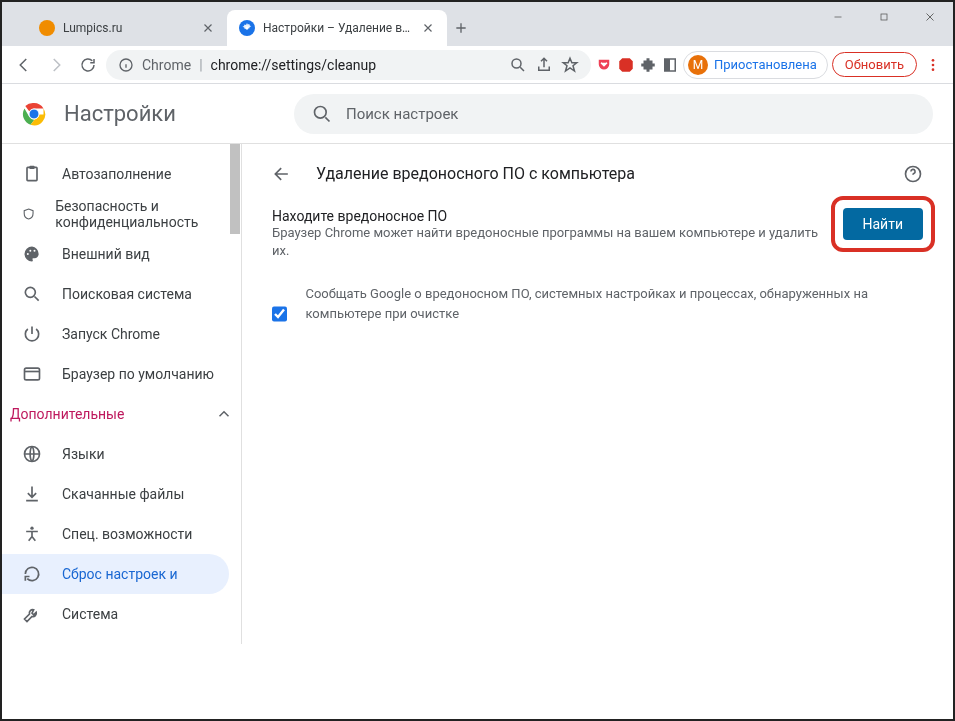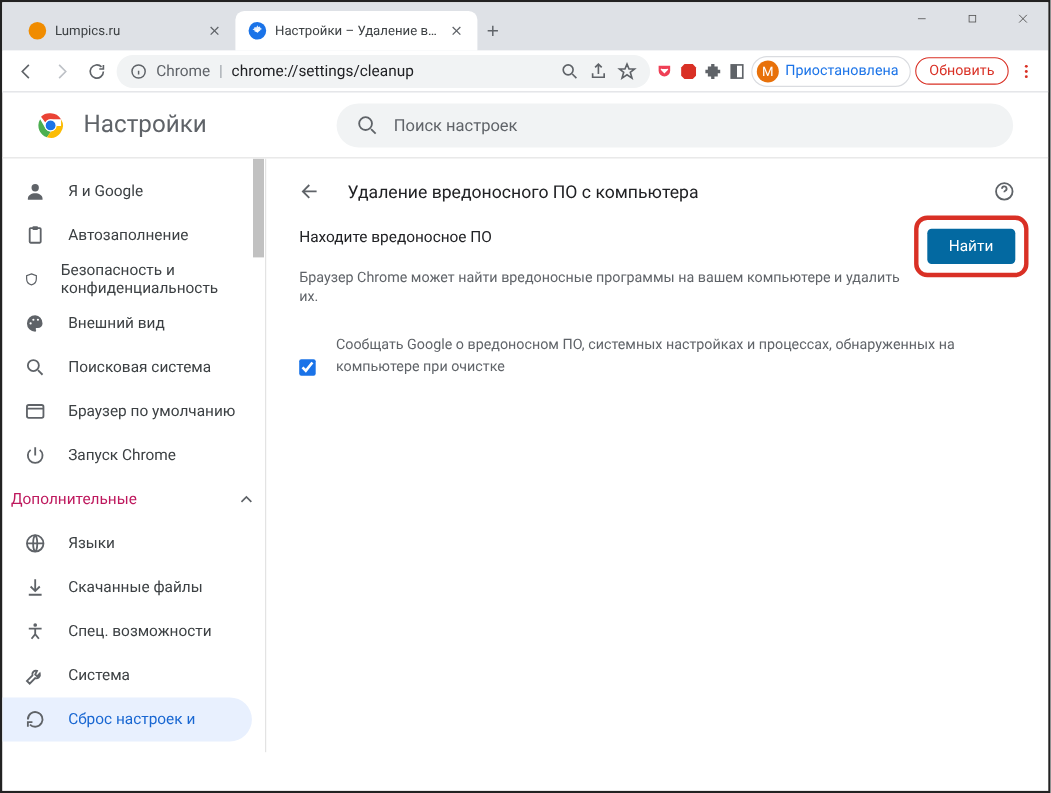--- a/index.html
+++ b/index.html
@@ -1,18 +1,18 @@
 <!DOCTYPE html>
 <html><head>
 <meta charset="utf-8">
 <style>
 * { box-sizing: border-box; margin: 0; padding: 0; font-family: 'Segoe UI', Roboto, Arial, sans-serif; }
 body { background: #fff; width: 955px; height: 721px; overflow: hidden; border: 2px solid #222; }
 .titlebar { height: 44px; background: #dee1e6; display: flex; align-items: flex-end; }
-.tabs { display: flex; height: 36px; align-items: stretch; padding-left: 12px; }
+.tabs { display: flex; height: 36px; align-items: stretch; padding-left: 25px; }
 .tab { display: flex; align-items: center; padding: 0 12px; gap: 8px; font-size: 12px; color: #3c4043; min-width: 200px; max-width: 220px; border-radius: 8px 8px 0 0; position: relative; }
 .tab.active { background: #fff; }
 .tab .favicon { width: 16px; height: 16px; border-radius: 50%; flex-shrink: 0; }
 .tab .close { width: 14px; height: 14px; color: #5f6368; cursor: pointer; flex-shrink: 0; margin-left: auto; }
 .tab .ttitle { white-space: nowrap; overflow: hidden; text-overflow: ellipsis; flex: 1; }
 .newtab { width: 28px; display: flex; align-items: center; justify-content: center; color: #5f6368; cursor: pointer; }
 .wincontrols { margin-left: auto; display: flex; height: 30px; align-self: flex-start; }
 .wincontrols div { width: 46px; display: flex; align-items: center; justify-content: center; color: #555; cursor: pointer; }
 .toolbar { height: 38px; background: #fff; border-bottom: 1px solid #dadce0; display: flex; align-items: center; padding: 0 8px; gap: 4px; }
 .navbtn { width: 28px; height: 28px; display: flex; align-items: center; justify-content: center; color: #5f6368; cursor: pointer; border-radius: 50%; }
@@ -20,40 +20,40 @@
 .omnibox { flex: 1; height: 30px; background: #f1f3f4; border-radius: 15px; display: flex; align-items: center; padding: 0 12px; gap: 8px; font-size: 14px; color: #5f6368; }
 .omnibox .url { color: #202124; }
 .omnibox .chrome-lbl { color: #5f6368; }
 .omnibox .sep { color: #9aa0a6; }
 .omnibox-right { margin-left: auto; display: flex; gap: 8px; align-items: center; }
 .tbicon { width: 18px; height: 18px; color: #5f6368; cursor: pointer; display:flex; align-items:center; justify-content:center; }
 .profile-chip { display: flex; align-items: center; gap: 6px; border: 1px solid #dadce0; border-radius: 16px; padding: 3px 10px 3px 4px; font-size: 13px; color: #1a73e8; cursor: pointer; }
 .profile-chip .avatar { width: 20px; height: 20px; border-radius: 50%; background: #e8710a; color: #fff; font-size: 12px; display: flex; align-items: center; justify-content: center; }
 .update-chip { border: 1px solid #d93025; color: #d93025; border-radius: 16px; padding: 4px 12px; font-size: 13px; cursor: pointer; }
 .menu3 { width: 24px; color: #d93025; cursor: pointer; display:flex; align-items:center; justify-content:center; }
-.header { height: 60px; display: flex; align-items: center; padding: 0 32px; gap: 18px; border-bottom: 1px solid #e0e0e0; }
+.header { height: 60px; display: flex; align-items: center; padding: 0 20px; gap: 18px; border-bottom: 1px solid #e0e0e0; }
 .header .logo { width: 24px; height: 24px; }
 .header .htitle { font-size: 22px; color: #5f6368; }
 .searchbox { margin-left: 100px; flex: 1; max-width: 680px; height: 40px; background: #f1f3f4; border-radius: 20px; display: flex; align-items: center; padding: 0 18px; gap: 14px; color: #5f6368; font-size: 15px; }
 .mainarea { display: flex; flex: 1; overflow: hidden; }
 .sidebar { width: 240px; border-right: 1px solid #e0e0e0; padding: 10px 0; overflow-y: auto; position: relative; }
 .sidebar::-webkit-scrollbar { width: 0; }
 .scrollind { position: absolute; right: 0; top: 0; width: 14px; height: 80px; background: #c6c6c6; border-radius: 0; }
 .sb-item { display: flex; align-items: center; padding: 0 20px; height: 40px; gap: 20px; color: #3c4043; font-size: 14px; cursor: pointer; }
 .sb-item .icn { width: 20px; height: 20px; color: #5f6368; display:flex; align-items:center; justify-content:center; }
 .sb-item.sel { background: #e8f0fe; color: #1967d2; border-radius: 0 20px 20px 0; margin-right: 12px; }
 .sb-group { display: flex; align-items: center; padding: 0 8px; height: 40px; font-size: 14px; color: #be185d; cursor: pointer; justify-content: space-between; }
 .main { flex: 1; padding: 20px 30px; overflow: auto; }
-.page-hdr { display: flex; align-items: center; gap: 24px; margin-bottom: 24px; }
+.page-hdr { display: flex; align-items: flex-start; gap: 24px; margin-bottom: 24px; }
 .page-hdr .back { width: 20px; height: 20px; color: #5f6368; cursor: pointer; }
 .page-hdr .ptitle { font-size: 16px; color: #202124; flex: 1; }
 .page-hdr .help { width: 20px; height: 20px; color: #5f6368; cursor: pointer; }
 .card { display: flex; gap: 18px; align-items: flex-start; margin-bottom: 24px; }
 .card .txt { flex: 1; }
-.card .ctitle { font-size: 14px; color: #202124; margin-bottom: 20px; }
+.card .ctitle { font-size: 14px; color: #202124; margin-bottom: 0; }
 .card .cdesc { font-size: 13px; color: #5f6368; line-height: 1.4; }
 .findbtn { background: #0369a1; color: #fff; border: none; border-radius: 4px; padding: 8px 20px; font-size: 14px; cursor: pointer; }
 .highlight { position: absolute; border: 4px solid #d93025; border-radius: 12px; pointer-events: none; }
 .chkrow { display: flex; gap: 18px; align-items: flex-end; }
 .chkrow input { width: 18px; height: 18px; accent-color: #1a73e8; margin-top: 2px; cursor: pointer; }
 .chkrow .lbl { font-size: 13px; color: #5f6368; line-height: 1.5; }
 svg { width: 100%; height: 100%; }
 </style>
 </head>
 <body>
@@ -203,29 +203,20 @@
 </div>
 
 <div class="mainarea">
 
   <div class="sidebar">
     <div class="scrollind" style="top:0;height:90px;right:1px;width:10px;background:#c1c1c1"></div>
     <div id="sb-main">
         <div class="sb-item">
           <span class="icn">
             <svg viewBox="0 0 24 24">
-              <circle cx="12" cy="8" r="4" fill="currentColor"></circle>
-              <path fill="currentColor" d="M4 20c0-4 4-6 8-6s8 2 8 6v1H4z"></path>
-            </svg>
-          </span>
-          <span>Я и Google</span>
-        </div>
-        <div class="sb-item">
-          <span class="icn">
-            <svg viewBox="0 0 24 24">
               <rect x="6" y="4" width="12" height="16" rx="1" fill="none" stroke="currentColor" stroke-width="2"></rect>
               <rect x="9" y="2" width="6" height="4" rx="1" fill="currentColor"></rect>
             </svg>
           </span>
           <span>Автозаполнение</span>
         </div>
         <div class="sb-item">
           <span class="icn">
             <svg viewBox="0 0 24 24">
               <path fill="none" stroke="currentColor" stroke-width="2" d="M12 3l8 3v5c0 5-3.5 9-8 10-4.5-1-8-5-8-10V6z"></path>
@@ -249,33 +240,33 @@
             <svg viewBox="0 0 24 24">
               <circle cx="10" cy="10" r="6" fill="none" stroke="currentColor" stroke-width="2"></circle>
               <path stroke="currentColor" stroke-width="2" d="M15 15l5 5"></path>
             </svg>
           </span>
           <span>Поисковая система</span>
         </div>
         <div class="sb-item">
           <span class="icn">
             <svg viewBox="0 0 24 24">
+              <path fill="none" stroke="currentColor" stroke-width="2" d="M12 3v9M7 6a8 8 0 1 0 10 0"></path>
+            </svg>
+          </span>
+          <span>Запуск Chrome</span>
+        </div>
+        <div class="sb-item">
+          <span class="icn">
+            <svg viewBox="0 0 24 24">
               <rect x="3" y="5" width="18" height="14" rx="2" fill="none" stroke="currentColor" stroke-width="2"></rect>
               <path stroke="currentColor" stroke-width="2" d="M3 9h18"></path>
             </svg>
           </span>
           <span>Браузер по умолчанию</span>
-        </div>
-        <div class="sb-item">
-          <span class="icn">
-            <svg viewBox="0 0 24 24">
-              <path fill="none" stroke="currentColor" stroke-width="2" d="M12 3v9M7 6a8 8 0 1 0 10 0"></path>
-            </svg>
-          </span>
-          <span>Запуск Chrome</span>
         </div>
       </div>
     <div class="sb-group">
       <span>Дополнительные</span>
       <svg viewBox="0 0 24 24" style="width:18px;height:18px;color:#5f6368">
           <path fill="none" stroke="currentColor" stroke-width="2" d="M6 15l6-6 6 6"></path>
         </svg>
     </div>
     <div id="sb-adv">
         <div class="sb-item">
@@ -297,35 +288,35 @@
         </div>
         <div class="sb-item">
           <span class="icn">
             <svg viewBox="0 0 24 24">
               <circle cx="12" cy="5" r="2" fill="currentColor"></circle>
               <path fill="none" stroke="currentColor" stroke-width="2" d="M5 9h14M12 9v6M8 20l4-5 4 5"></path>
             </svg>
           </span>
           <span>Спец. возможности</span>
         </div>
+        <div class="sb-item sel">
+          <span class="icn">
+            <svg viewBox="0 0 24 24">
+              <path fill="none" stroke="currentColor" stroke-width="2" d="M4 12a8 8 0 1 1 2.3 5.6M4 20v-5h5"></path>
+            </svg>
+          </span>
+          <span>Сброс настроек и</span>
+        </div>
         <div class="sb-item">
           <span class="icn">
             <svg viewBox="0 0 24 24">
               <path fill="none" stroke="currentColor" stroke-width="2" d="M14 7a4 4 0 0 0-5 5l-6 6 3 3 6-6a4 4 0 0 0 5-5l-3 3-2-2z"></path>
             </svg>
           </span>
           <span>Система</span>
-        </div>
-        <div class="sb-item sel">
-          <span class="icn">
-            <svg viewBox="0 0 24 24">
-              <path fill="none" stroke="currentColor" stroke-width="2" d="M4 12a8 8 0 1 1 2.3 5.6M4 20v-5h5"></path>
-            </svg>
-          </span>
-          <span>Сброс настроек и</span>
         </div>
       </div>
   </div>
 
   <div class="main" style="position:relative">
     <div class="page-hdr">
       <div class="back"><svg viewBox="0 0 24 24">
             <path fill="none" stroke="currentColor" stroke-width="2" d="M19 12H5M11 5l-7 7 7 7"></path>
           </svg></div>
       <span class="ptitle">Удаление вредоносного ПО с компьютера</span>

